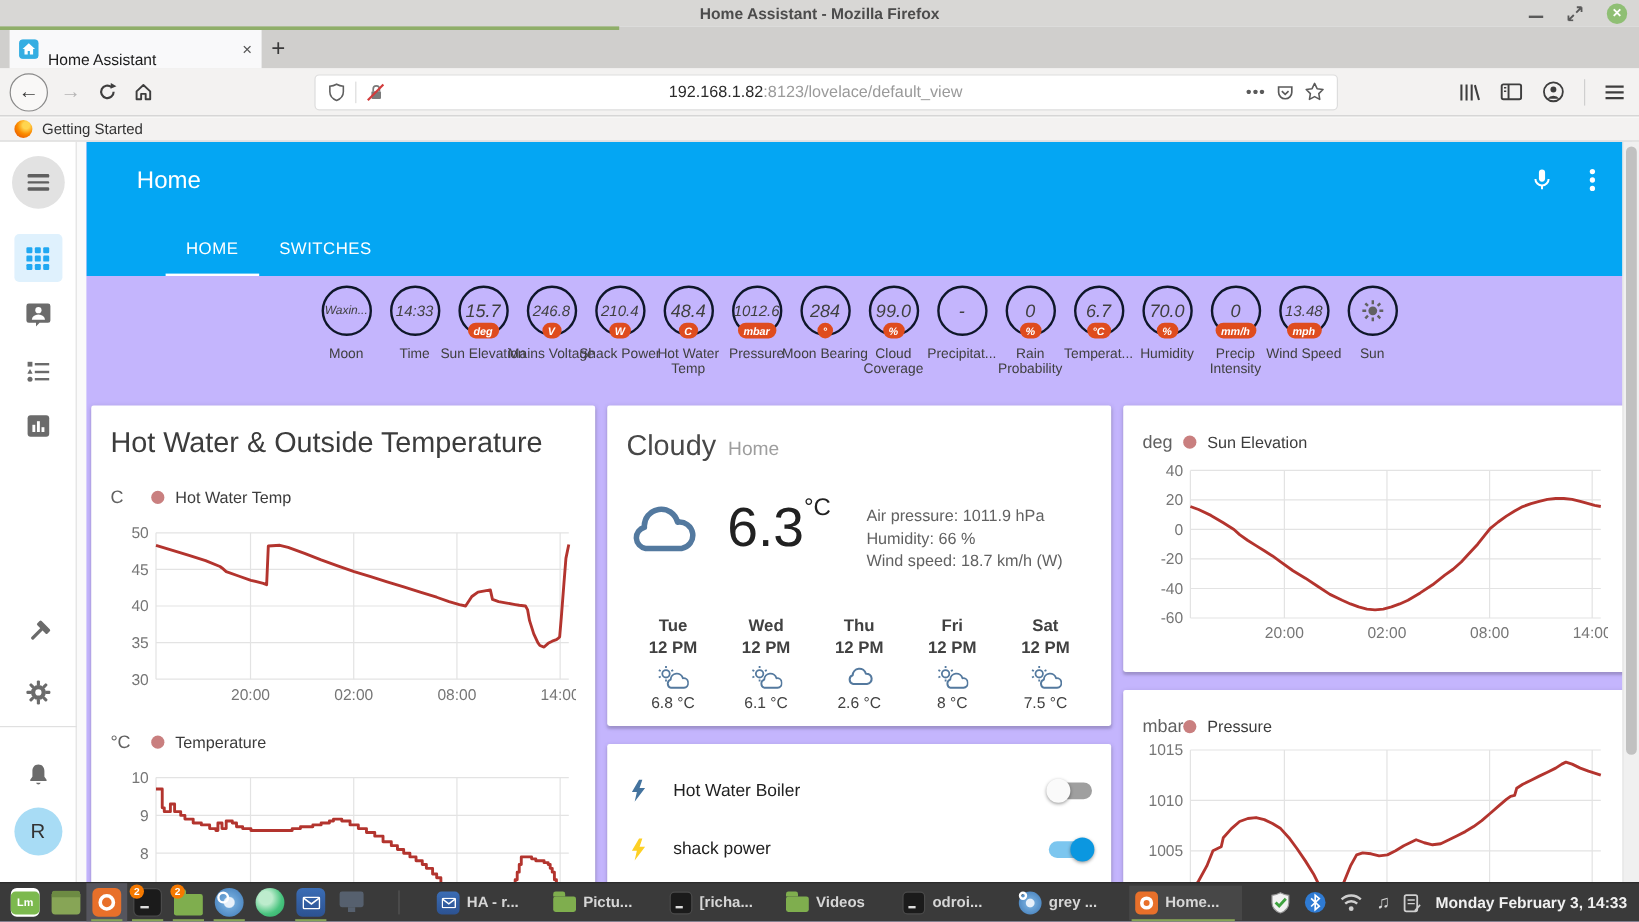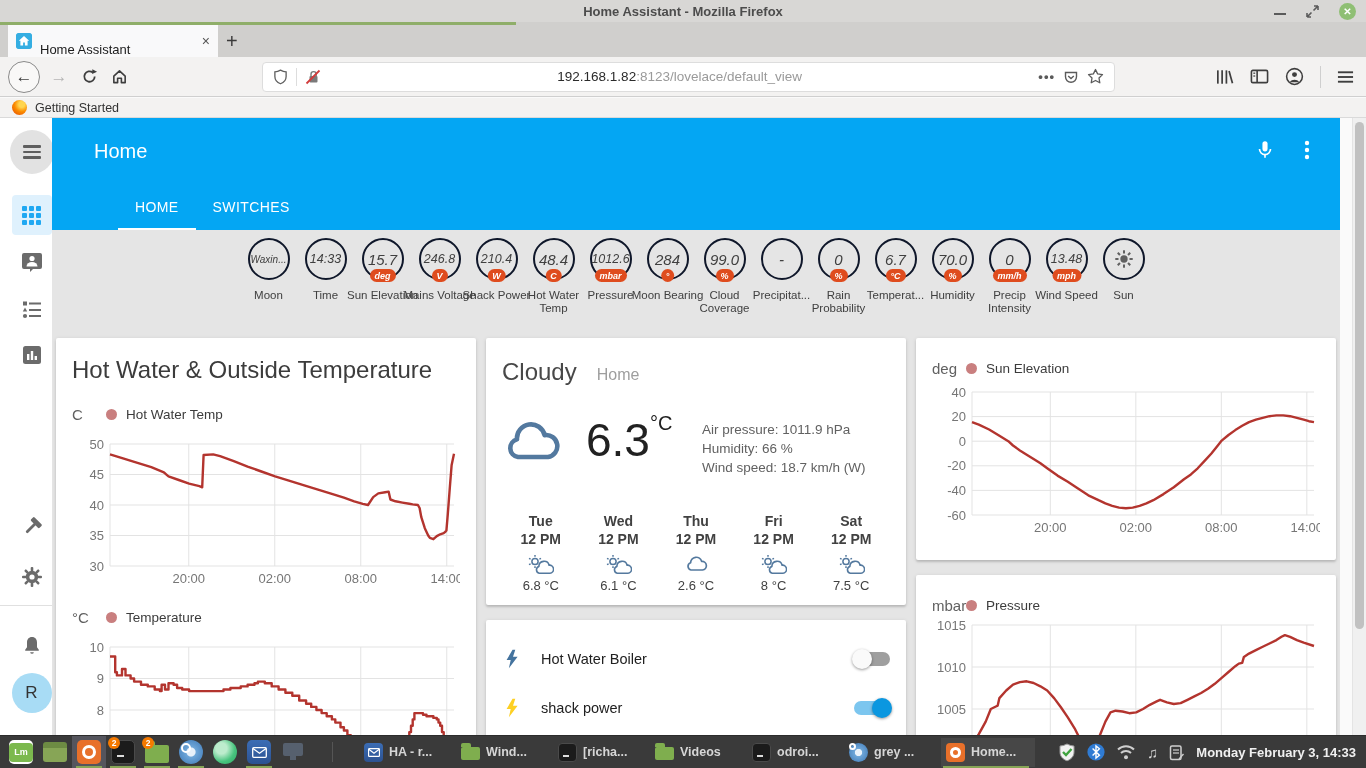--- a/index.html
+++ b/index.html
@@ -40,21 +40,21 @@
   .ha-sidebar { position:absolute; left:0; top:0; width:64px; height:617px; background:#fff; border-right:1px solid #e0e0e0; display:flex; flex-direction:column; align-items:center; }
   .menu-circle { margin-top:12px; width:44px; height:44px; border-radius:50%; background:#e2e2e2; display:flex; flex-direction:column; align-items:center; justify-content:center; gap:3px; }
   .menu-circle span { width:18px; height:2.4px; background:#5f5f5f; border-radius:1px; }
   .sb-item { display:flex; align-items:center; justify-content:center; color:#6b6b6b; }
   .sb-active-bg { width:40px; height:40px; background:#dff1fd; border-radius:4px; display:flex; align-items:center; justify-content:center; }
   .apps-grid { display:grid; grid-template-columns:repeat(3,5px); gap:2px; }
   .apps-grid i { width:5px; height:5px; background:#20a8f2; border-radius:1px; }
   .sb-divider { width:64px; border-top:1px solid #e0e0e0; margin-top:16px; }
   .avatar { margin-top:15px; width:40px; height:40px; border-radius:50%; background:#a8dcf5; color:#333; font-size:17px; display:flex; align-items:center; justify-content:center; }
 
-  .ha-main { position:absolute; left:52px; top:0; width:1288px; height:626px; overflow:hidden; background:#e5e5e5; }
+  .ha-main { position:absolute; left:72px; top:0; width:1288px; height:626px; overflow:hidden; background:#c4b5fd; }
   .ha-header { position:relative; height:112px; background:#04a6f3; }
   .ha-title { position:absolute; left:42px; top:22px; color:#fff; font-size:20px; }
   .ha-header-icons { position:absolute; right:30px; top:20px; display:flex; gap:28px; color:#fff; }
   .ha-tabs { position:absolute; left:66px; bottom:0; display:flex; }
   .ha-tab { position:relative; padding:0 17px; height:46px; display:flex; align-items:center; color:#fff; font-size:14px; font-weight:500; letter-spacing:.4px; }
   .ha-tab.active::after { content:""; position:absolute; left:0; right:0; bottom:0; height:2px; background:#fff; }
 
   .badges { display:flex; justify-content:center; padding-top:8px; }
   .badge { width:57px; display:flex; flex-direction:column; align-items:center; }
   .badge-circle { position:relative; width:42px; height:42px; border:2px solid #0f172a; border-radius:50%; display:flex; align-items:center; justify-content:center; font-size:15px; color:#404040;font-style:italic; }
@@ -63,21 +63,21 @@
   .badge-unit { position:absolute; bottom:-4px; left:50%; transform:translateX(-50%); background:#df4c1e; color:#fff; font-size:9px; font-weight:bold; padding:1.5px 5px; border-radius:8px; white-space:nowrap; }
   .badge-unit:empty { display:none; }
   .badge-label { margin-top:9px; width:74px; margin-left:-8.5px; margin-right:-8.5px; text-align:center; font-size:11.5px; line-height:13px; color:#404040; }
 
   .cards { position:absolute; top:220px; left:4px; display:flex; gap:10px; }
   .col { width:420px; display:flex; flex-direction:column; gap:15px; }
   .card { background:#fff; border-radius:2px; box-shadow:0 2px 2px rgba(0,0,0,.12), 0 1px 4px rgba(0,0,0,.12); }
   .card1 { height:450px; padding:18px 16px 0; }
   .card-title { font-size:24px; color:#3c3c3c; }
   .weather-card { height:267px; padding:20px 16px 0; }
-  .w-staterow { display:flex; align-items:baseline; gap:20px; }
+  .w-staterow { display:flex; align-items:baseline; gap:10px; }
   .w-state { font-size:24px; color:#484848; }
   .w-loc { font-size:16px; color:#9e9e9e; }
   .w-mainrow { position:relative; margin-top:32px; height:72px; }
   .w-temp { position:absolute; left:84px; top:-6px; font-size:46px; color:#212121; }
   .w-tempunit { font-size:20px; vertical-align:26px; color:#212121; }
   .w-attrs { position:absolute; left:200px; top:2px; font-size:13.5px; color:#616161; line-height:19px; }
   .forecast { display:flex; margin-top:22px; }
   .fc-col { flex:1; text-align:center; }
   .fc-day,.fc-time { font-size:14px; font-weight:bold; color:#414141; line-height:18px; }
   .fc-icon { margin:6px 0 2px; height:22px; }
@@ -751,21 +751,21 @@
           <div class="ic24 mailsq" style="width:19px;height:19px;border-radius:4px;display:flex;align-items:center;justify-content:center;">
             <svg width="12" height="9" viewBox="0 0 15 11">
               <rect x="0.7" y="0.7" width="13.6" height="9.6" rx="1" fill="none" stroke="#fff" stroke-width="1.5"></rect>
               <path d="M1 1.5 L7.5 6.3 L14 1.5" fill="none" stroke="#fff" stroke-width="1.5"></path>
             </svg>
           </div>
           <span class="task-label">HA - r...</span>
         </div>
         <div class="task-btn">
           <div class="folder" style="width:19px;height:13px;margin-top:3px;"></div>
-          <span class="task-label">Wind...</span>
+          <span class="task-label">Pictu...</span>
         </div>
         <div class="task-btn">
           <div class="ic24 term" style="width:19px;height:19px;border-radius:4px;">
             <i style="left:4px;bottom:4px;width:6px;"></i>
           </div>
           <span class="task-label">[richa...</span>
         </div>
         <div class="task-btn">
           <div class="folder" style="width:19px;height:13px;margin-top:3px;"></div>
           <span class="task-label">Videos</span>

